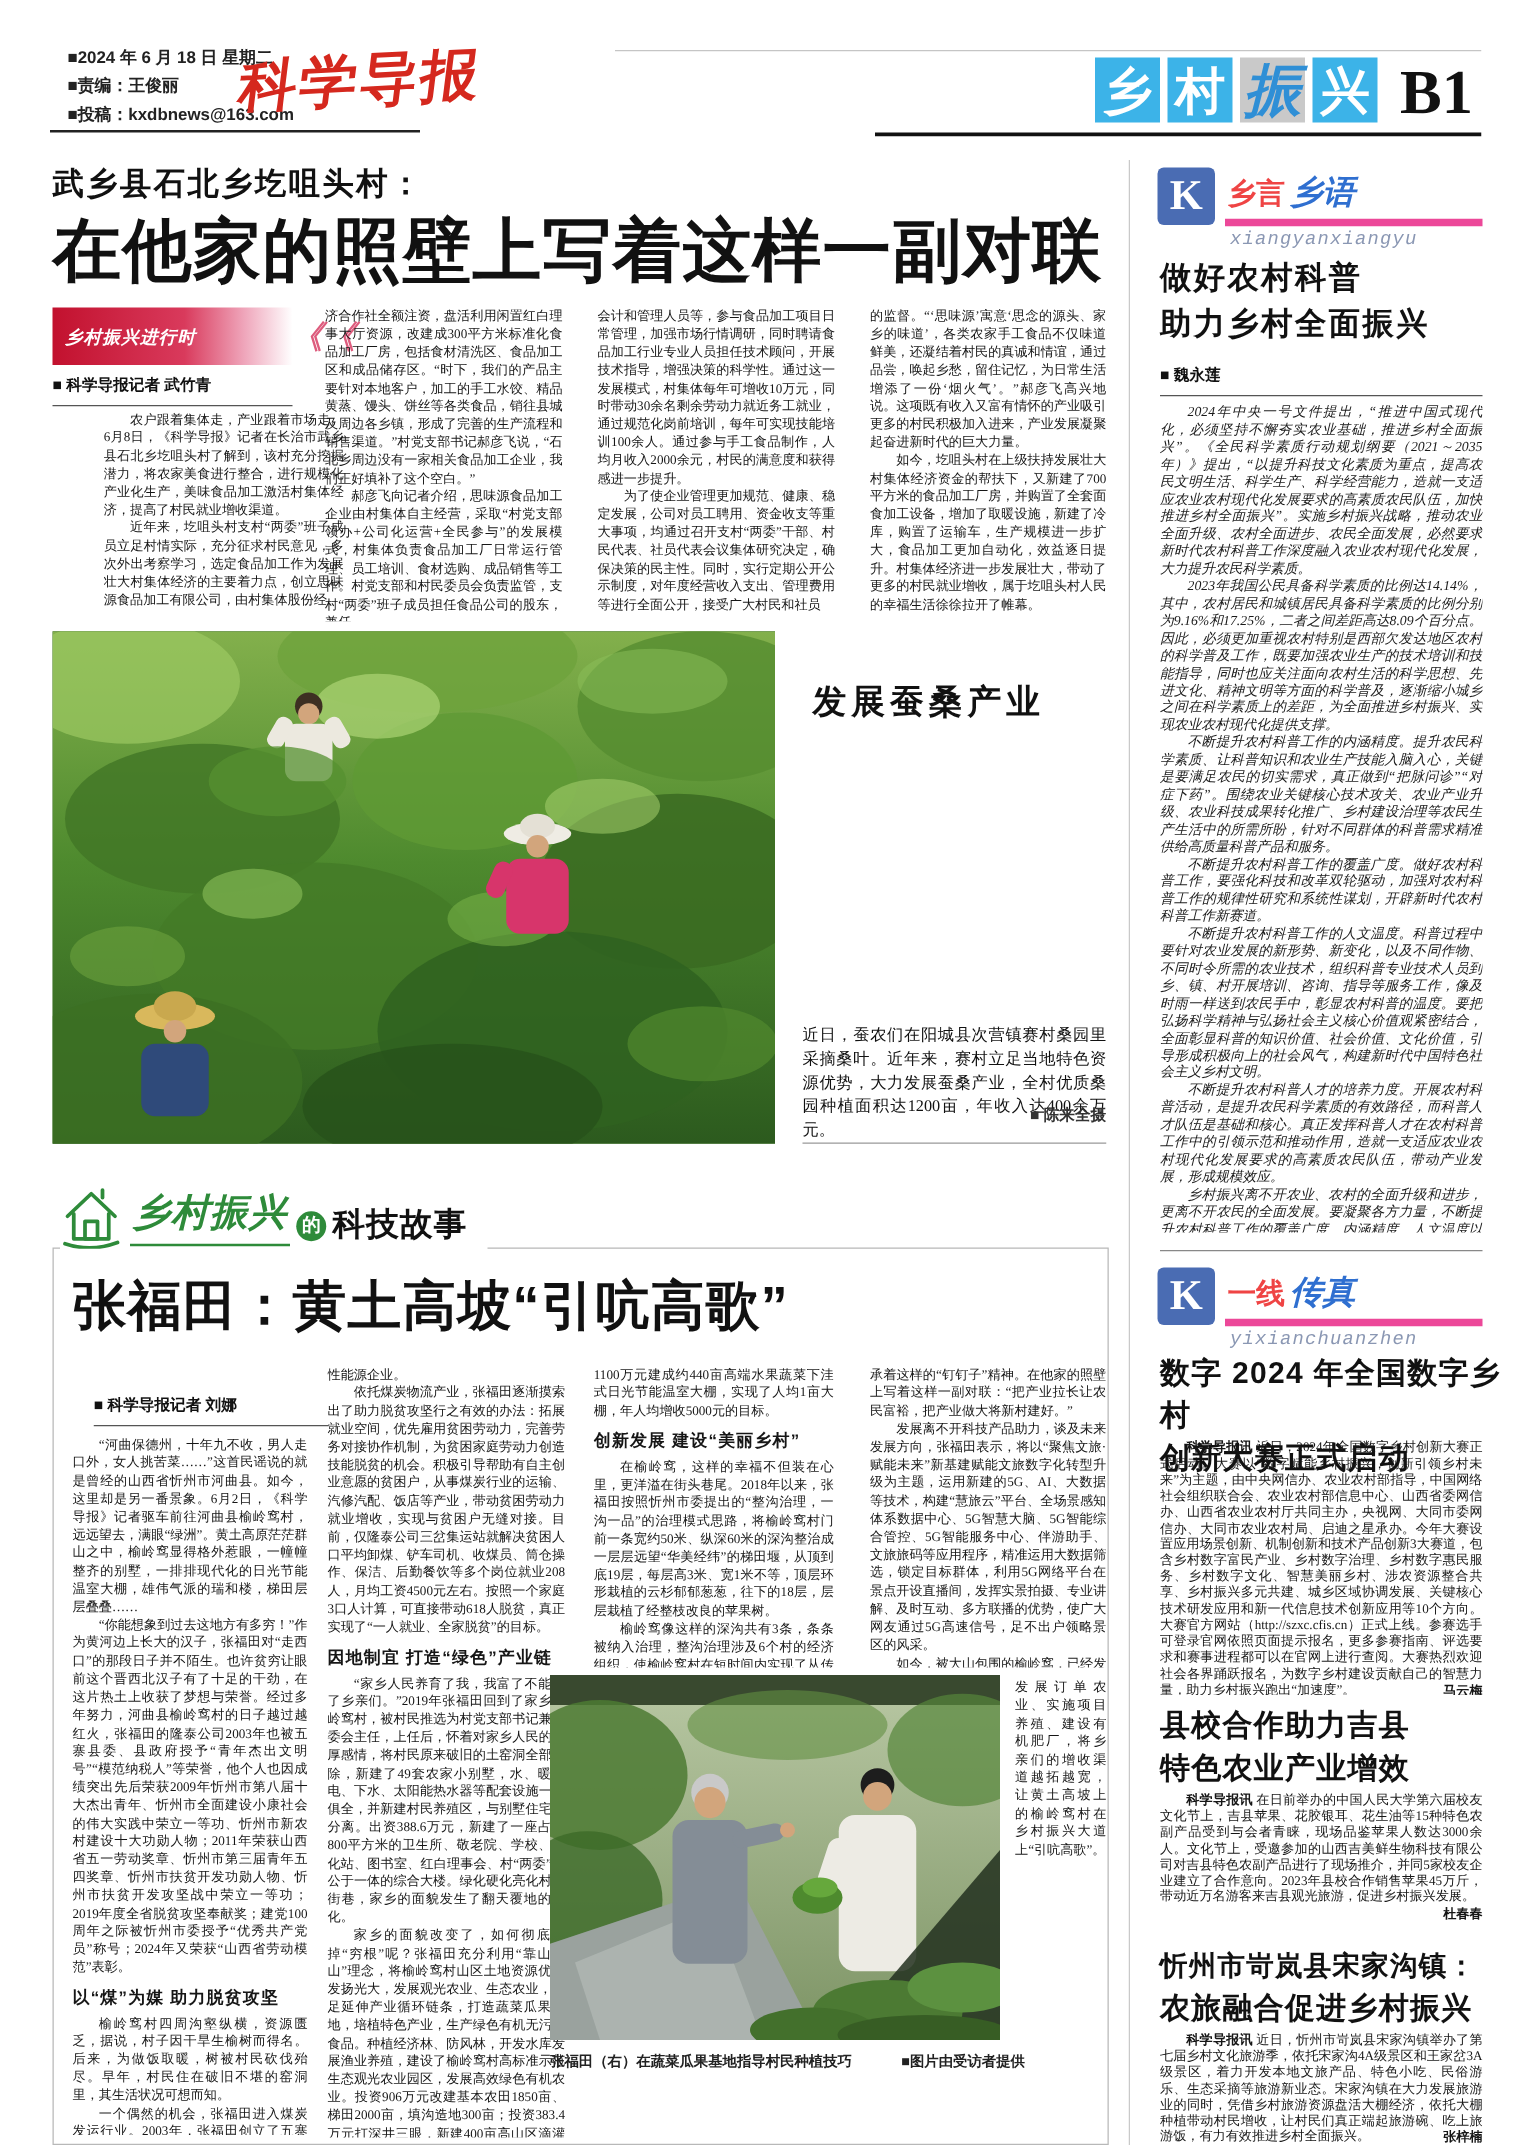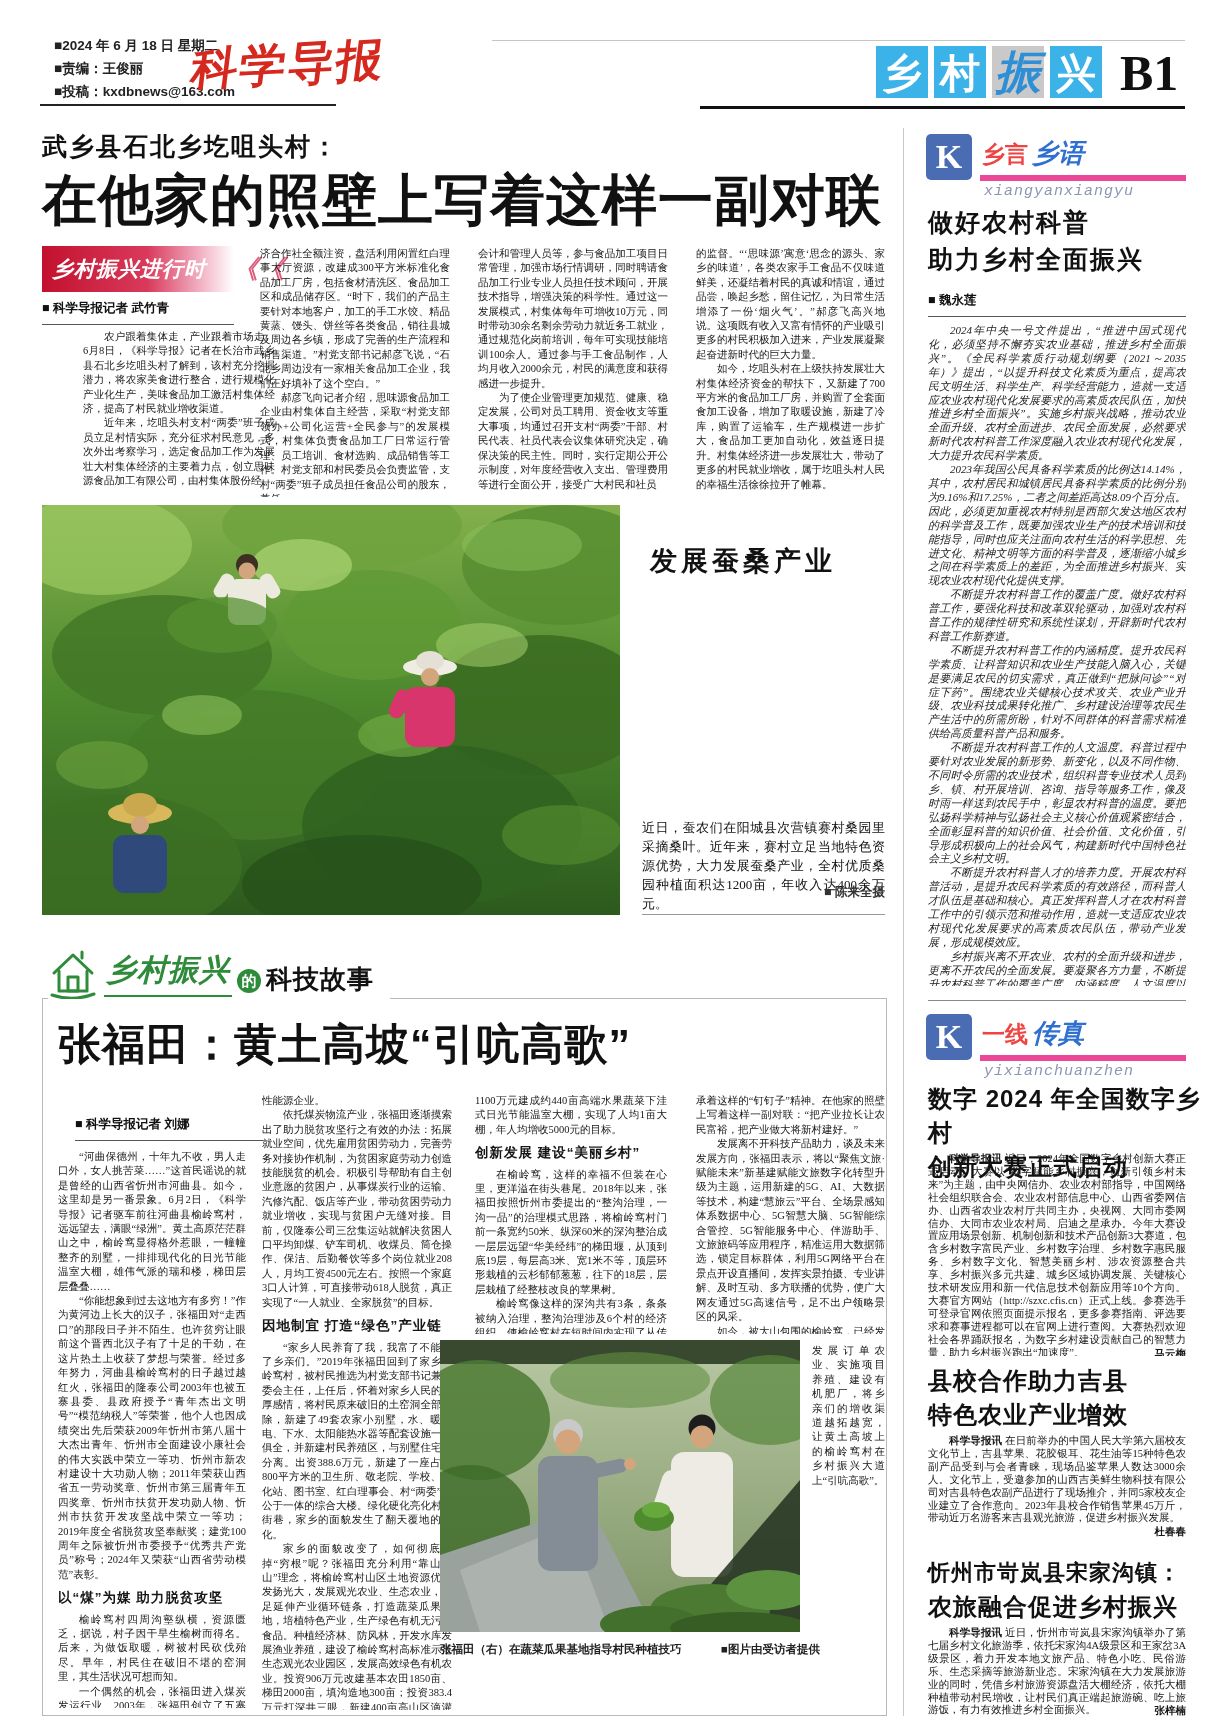--- a/index.html
+++ b/index.html
@@ -21,21 +21,21 @@
             font-style:italic;font-weight:900;font-size:46px;}
   .pageno{font-family:"Liberation Serif",serif;font-weight:700;font-size:50px;color:#111;
           margin-left:12px;line-height:50px;}
   .blackrule{left:700px;top:106px;width:485px;height:3px;background:#111;}
 
   
   .kicker{left:42px;top:130px;font-size:25px;font-weight:700;letter-spacing:2px;}
   .headline1{left:42px;top:164px;width:860px;font-size:55px;font-weight:900;letter-spacing:1px;white-space:nowrap;}
   .badge{left:42px;top:246px;width:192px;height:46px;box-sizing:border-box;padding-left:10px;
          background:linear-gradient(90deg,#c2112e 0%,#d93a5c 55%,#efa6bb 80%,#fff 100%);
-         color:#fff;font-weight:800;font-style:italic;font-size:21px;line-height:46px;letter-spacing:1px;}
+         color:#fff;font-weight:800;font-style:italic;font-size:14px;line-height:46px;letter-spacing:1px;}
   .badge-marks{left:232px;top:246px;font-size:26px;line-height:46px;font-weight:700;color:#dd5c7d;font-style:italic;}
   .byline{font-size:12.5px;font-weight:700;border-bottom:1px solid #555;padding-bottom:7px;}
   .bl1{left:42px;top:300px;width:192px;}
 
   .bt{font-family:"Liberation Serif",serif;font-size:10.5px;line-height:14.4px;text-align:justify;
       color:#161616;overflow:hidden;}
   .bt p{margin:0;text-indent:2em;}
   .bt p.noind{text-indent:0;}
   .sh{font-family:"Liberation Sans",sans-serif;font-weight:800;font-size:13.5px;letter-spacing:1px;
       text-indent:0 !important;margin:9px 0 7px !important;}
@@ -318,22 +318,22 @@
   </div>
 
   <div class="abs st0">
     <div>做好农村科普</div>
     <div>助力乡村全面振兴</div>
   </div>
   <div class="abs byline bl3">■ 魏永莲</div>
   <div class="abs kai">
     <p>2024年中央一号文件提出，“推进中国式现代化，必须坚持不懈夯实农业基础，推进乡村全面振兴”。《全民科学素质行动规划纲要（2021～2035年）》提出，“以提升科技文化素质为重点，提高农民文明生活、科学生产、科学经营能力，造就一支适应农业农村现代化发展要求的高素质农民队伍，加快推进乡村全面振兴”。实施乡村振兴战略，推动农业全面升级、农村全面进步、农民全面发展，必然要求新时代农村科普工作深度融入农业农村现代化发展，大力提升农民科学素质。</p>
     <p>2023年我国公民具备科学素质的比例达14.14%，其中，农村居民和城镇居民具备科学素质的比例分别为9.16%和17.25%，二者之间差距高达8.09个百分点。因此，必须更加重视农村特别是西部欠发达地区农村的科学普及工作，既要加强农业生产的技术培训和技能指导，同时也应关注面向农村生活的科学思想、先进文化、精神文明等方面的科学普及，逐渐缩小城乡之间在科学素质上的差距，为全面推进乡村振兴、实现农业农村现代化提供支撑。</p>
+    <p>不断提升农村科普工作的内涵精度。提升农民科学素质、让科普知识和农业生产技能入脑入心，关键是要满足农民的切实需求，真正做到“把脉问诊”“对症下药”。围绕农业关键核心技术攻关、农业产业升级、农业科技成果转化推广、乡村建设治理等农民生产生活中的所需所盼，针对不同群体的科普需求精准供给高质量科普产品和服务。</p>
     <p>不断提升农村科普工作的覆盖广度。做好农村科普工作，要强化科技和改革双轮驱动，加强对农村科普工作的规律性研究和系统性谋划，开辟新时代农村科普工作新赛道。</p>
-    <p>不断提升农村科普工作的内涵精度。提升农民科学素质、让科普知识和农业生产技能入脑入心，关键是要满足农民的切实需求，真正做到“把脉问诊”“对症下药”。围绕农业关键核心技术攻关、农业产业升级、农业科技成果转化推广、乡村建设治理等农民生产生活中的所需所盼，针对不同群体的科普需求精准供给高质量科普产品和服务。</p>
     <p>不断提升农村科普工作的人文温度。科普过程中要针对农业发展的新形势、新变化，以及不同作物、不同时令所需的农业技术，组织科普专业技术人员到乡、镇、村开展培训、咨询、指导等服务工作，像及时雨一样送到农民手中，彰显农村科普的温度。要把弘扬科学精神与弘扬社会主义核心价值观紧密结合，全面彰显科普的知识价值、社会价值、文化价值，引导形成积极向上的社会风气，构建新时代中国特色社会主义乡村文明。</p>
     <p>不断提升农村科普人才的培养力度。开展农村科普活动，是提升农民科学素质的有效路径，而科普人才队伍是基础和核心。真正发挥科普人才在农村科普工作中的引领示范和推动作用，造就一支适应农业农村现代化发展要求的高素质农民队伍，带动产业发展，形成规模效应。</p>
     <p>乡村振兴离不开农业、农村的全面升级和进步，更离不开农民的全面发展。要凝聚各方力量，不断提升农村科普工作的覆盖广度、内涵精度、人文温度以及农村科普人才的培养力度，更好满足农民科普需要，更深层次地提升农民科学素质，为农村高质量发展和乡村全面振兴提供坚实助力，以加快农业农村现代化更好推进中国式现代化建设。</p>
   </div>
 
   <div class="abs rule2"></div>
 
   <div class="abs shdr sh2">
     <div class="klogo">K</div>
     <div class="shdr-right">

